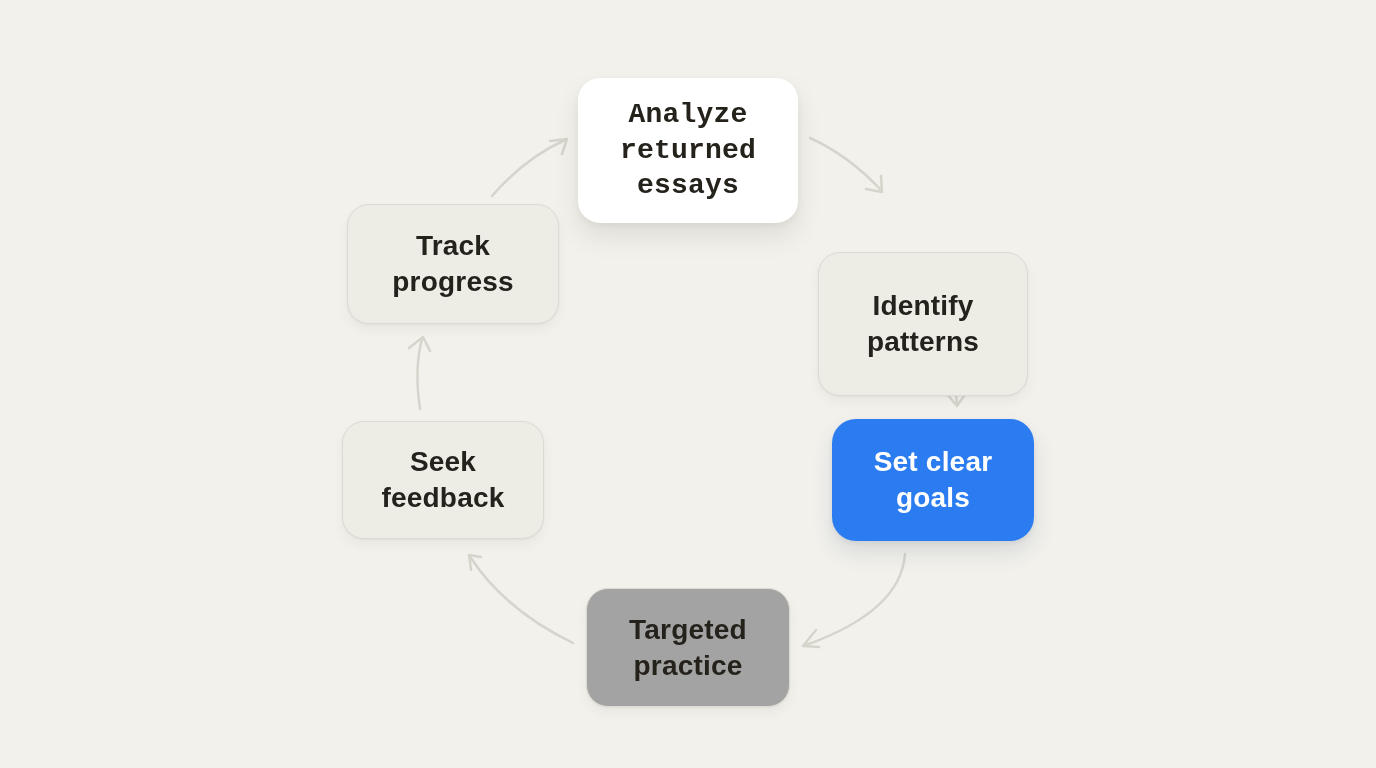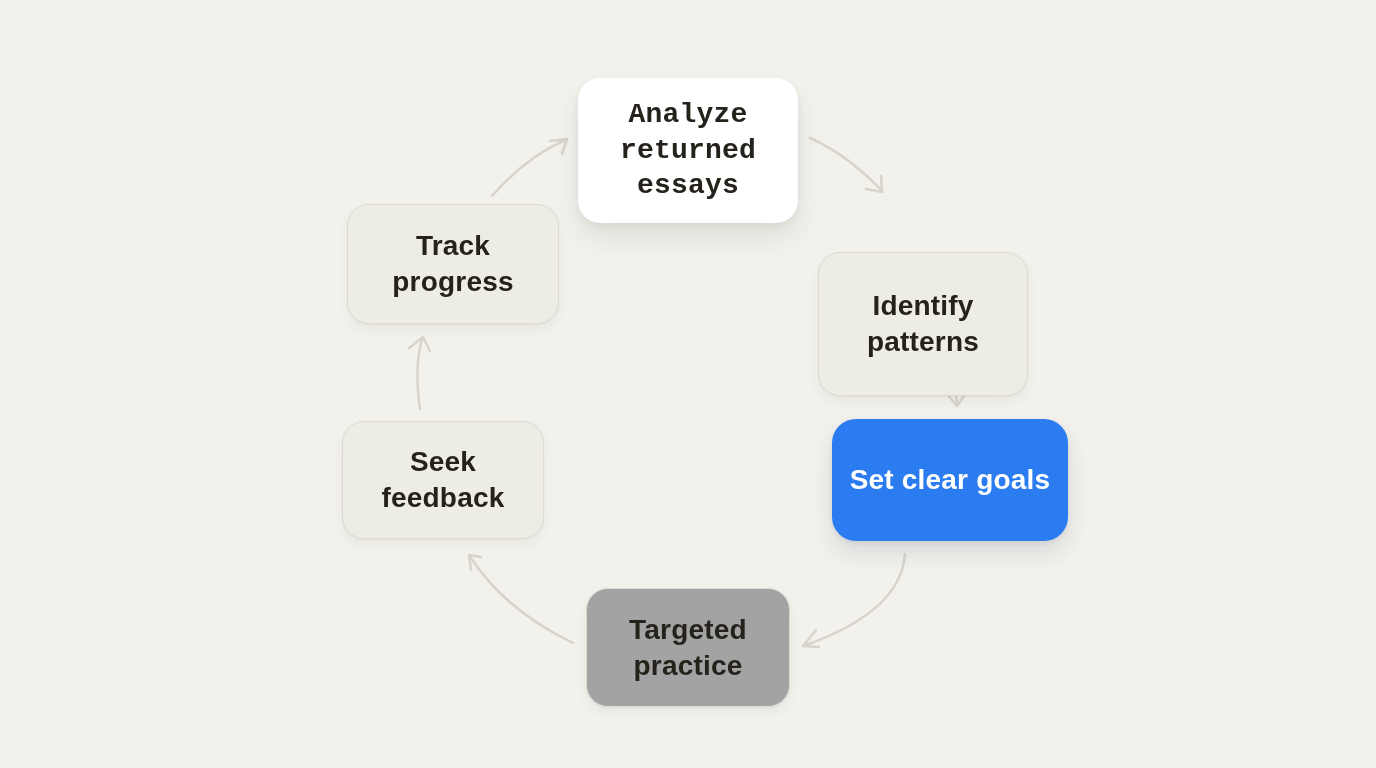--- a/index.html
+++ b/index.html
@@ -48,21 +48,21 @@
     box-shadow: 0 14px 26px rgba(60,55,40,0.10), 0 3px 6px rgba(60,55,40,0.06);
   }
   .node--gray {
     box-shadow: 0 6px 12px rgba(60,55,40,0.05), 0 1px 2px rgba(60,55,40,0.05);
   }
   .node--blue {
     box-shadow: 0 12px 22px rgba(40,60,90,0.12), 0 2px 5px rgba(40,60,90,0.08);
   }
   .node-analyze  { left: 578px; top: 78px;  width: 220px; height: 145px; font-family: Liberation Mono, monospace; }
   .node-identify { left: 818px; top: 204px; width: 210px; height: 144px; margin-top: 48px; }
-  .node-setgoals { left: 832px; top: 419px; width: 236px; height: 122px; border-radius: 24px; }
+  .node-setgoals { left: 832px; top: 419px; width: 202px; height: 122px; border-radius: 24px; }
   .node-targeted { left: 586px; top: 588px; width: 204px; height: 119px; }
   .node-seek     { left: 342px; top: 421px; width: 202px; height: 118px; }
   .node-track    { left: 347px; top: 204px; width: 212px; height: 120px; }
 </style>
 </head>
 <body style="background: rgb(242, 241, 236);">
 
 <div class="canvas" id="canvas">
 
   <svg class="arrow-layer" id="arrowLayer" viewBox="0 0 1376 768" xmlns="http://www.w3.org/2000/svg" style="color: rgb(215, 212, 204);">

